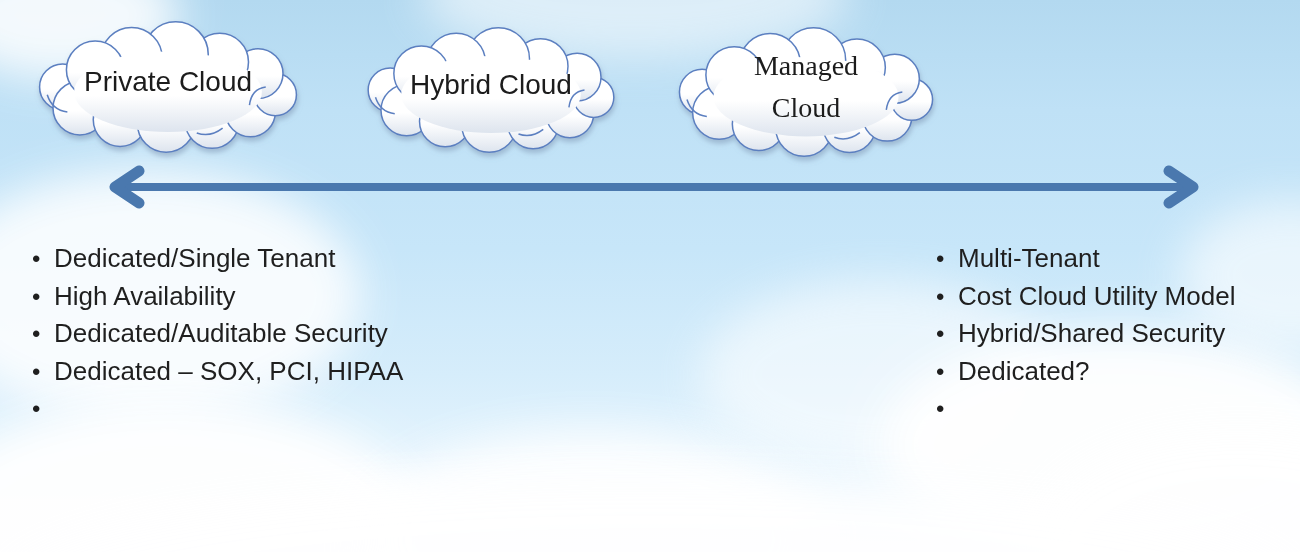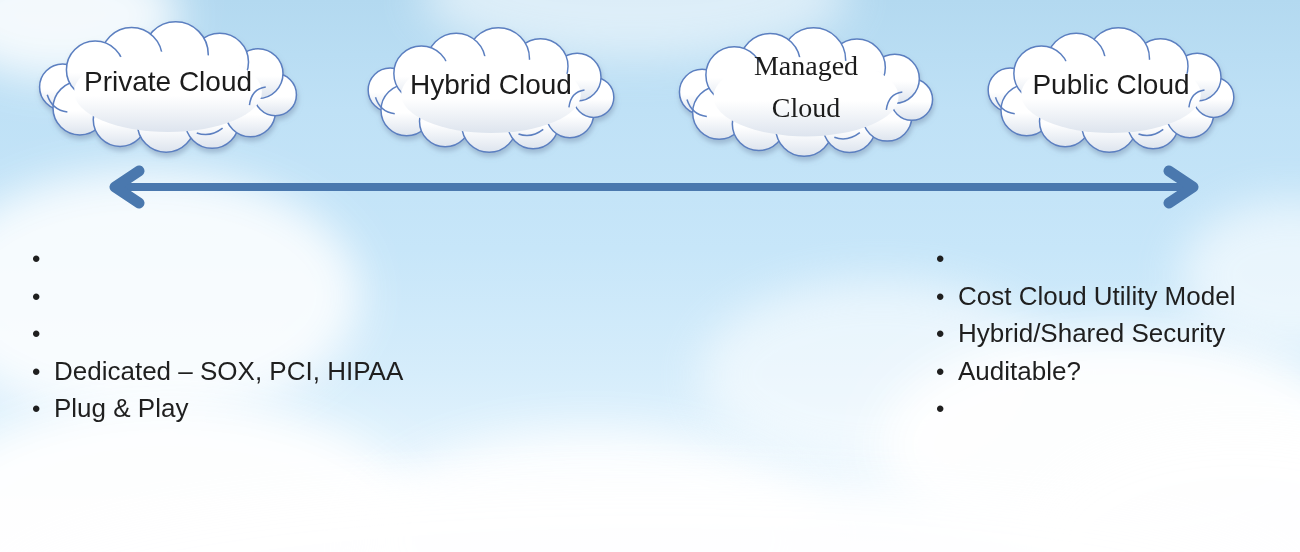--- a/index.html
+++ b/index.html
@@ -121,73 +121,68 @@
 
     <div class="cloud cloud-3">
       <svg class="shape">
           <use href="#cloudShape"></use>
         </svg>
       <div class="cloud-label">
         <span>Managed Cloud</span>
       </div>
     </div>
 
-    <div class="cloud cloud-4">
-      <svg class="shape">
-          <use href="#cloudShape"></use>
-        </svg>
-      <div class="cloud-label">
-        <span>Public Cloud</span>
-      </div>
-    </div>
 
     <div class="arrow-wrap">
       <svg width="1112" height="46" viewBox="0 0 1112 46">
         <line x1="22" y1="23" x2="1090" y2="23" stroke="#4a78ae" stroke-width="8"></line>
         <polyline points="41,7 17,23 41,39" fill="none" stroke="#4a78ae" stroke-width="11" stroke-linecap="round" stroke-linejoin="round"></polyline>
         <polyline points="1071,7 1095,23 1071,39" fill="none" stroke="#4a78ae" stroke-width="11" stroke-linecap="round" stroke-linejoin="round"></polyline>
       </svg>
     </div>
 
   </div>
 
   <div class="list list-left">
     <div class="row">
       <span class="marker">•</span>
+      <span>Dedicated/Single Tenant</span>
     </div>
     <div class="row">
       <span class="marker">•</span>
+      <span>High Availability</span>
     </div>
     <div class="row">
       <span class="marker">•</span>
+      <span>Dedicated/Auditable Security</span>
     </div>
     <div class="row">
       <span class="marker">•</span>
       <span>Dedicated – SOX, PCI, HIPAA</span>
     </div>
     <div class="row">
       <span class="marker">•</span>
-      <span>Plug &amp; Play</span>
     </div>
   </div>
 
   <div class="list list-right">
     <div class="row">
       <span class="marker">•</span>
+      <span>Multi-Tenant</span>
     </div>
     <div class="row">
       <span class="marker">•</span>
       <span>Cost Cloud Utility Model</span>
     </div>
     <div class="row">
       <span class="marker">•</span>
       <span>Hybrid/Shared Security</span>
     </div>
     <div class="row">
       <span class="marker">•</span>
-      <span>Auditable?</span>
+      <span>Dedicated?</span>
     </div>
     <div class="row">
       <span class="marker">•</span>
     </div>
   </div>
 
 </div>
 
 </body></html>

